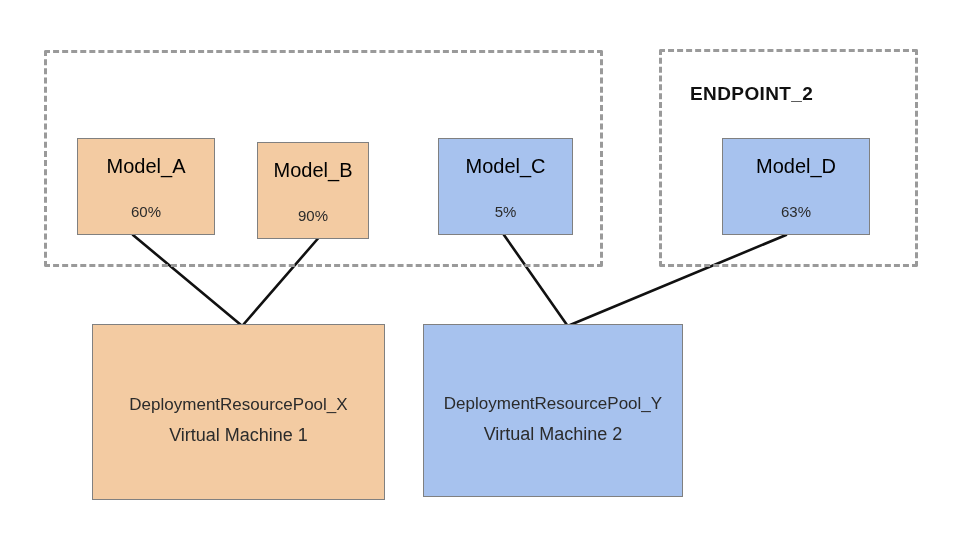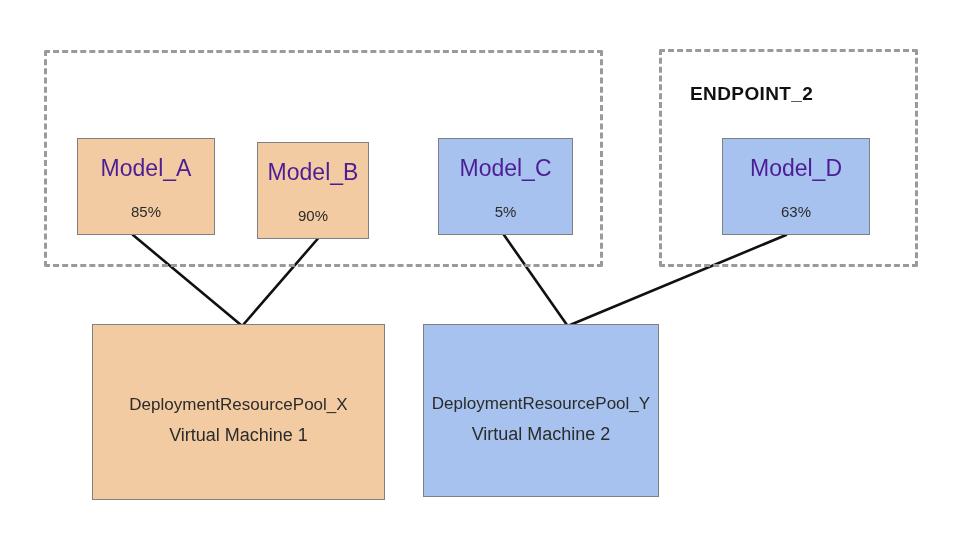--- a/index.html
+++ b/index.html
@@ -51,22 +51,22 @@
     align-items: center;
     text-align: center;
   }
   .node-box.orange { background: var(--orange-fill, #f3cba2); }
   .node-box.blue   { background: var(--blue-fill, #a7c2ee); }
   .model-box {
     justify-content: space-between;
     padding: 16px 4px 14px 4px;
   }
   .model-name {
-    font-size: 23px;
-    color: #4c1d95;
+    font-size: 20px;
+    color: #000000;
   }
   .model-traffic {
     font-size: 15px;
     color: #2b2b2b;
   }
   .pool-box {
     justify-content: center;
     padding-top: 17px;
     gap: 10px;
   }
@@ -91,21 +91,21 @@
     <line x1="786" y1="235" x2="570" y2="325"></line>
   </svg>
 
   <div class="endpoint-box" style="left:44px; top:50px; width:559px; height:217px;"></div>
 
   <div class="endpoint-box" style="left:659px; top:49px; width:259px; height:218px;"></div>
   <div class="endpoint-label" style="left:690px; top:83px;">ENDPOINT_2</div>
 
   <div class="node-box model-box orange" style="left:77px; top:138px; width:138px; height:97px;">
     <div class="model-name">Model_A</div>
-    <div class="model-traffic">85%</div>
+    <div class="model-traffic">60%</div>
   </div>
 
   <div class="node-box model-box orange" style="left:257px; top:142px; width:112px; height:97px;">
     <div class="model-name">Model_B</div>
     <div class="model-traffic">90%</div>
   </div>
 
   <div class="node-box model-box blue" style="left:438px; top:138px; width:135px; height:97px;">
     <div class="model-name">Model_C</div>
     <div class="model-traffic">5%</div>
@@ -114,18 +114,18 @@
   <div class="node-box model-box blue" style="left:722px; top:138px; width:148px; height:97px;">
     <div class="model-name">Model_D</div>
     <div class="model-traffic">63%</div>
   </div>
 
   <div class="node-box pool-box orange" style="left:92px; top:324px; width:293px; height:176px;">
     <div class="pool-name">DeploymentResourcePool_X</div>
     <div class="pool-machine">Virtual Machine 1</div>
   </div>
 
-  <div class="node-box pool-box blue" style="left:423px; top:324px; width:236px; height:173px;">
+  <div class="node-box pool-box blue" style="left:423px; top:324px; width:260px; height:173px;">
     <div class="pool-name">DeploymentResourcePool_Y</div>
     <div class="pool-machine">Virtual Machine 2</div>
   </div>
 
 </div>
 
 </body></html>

